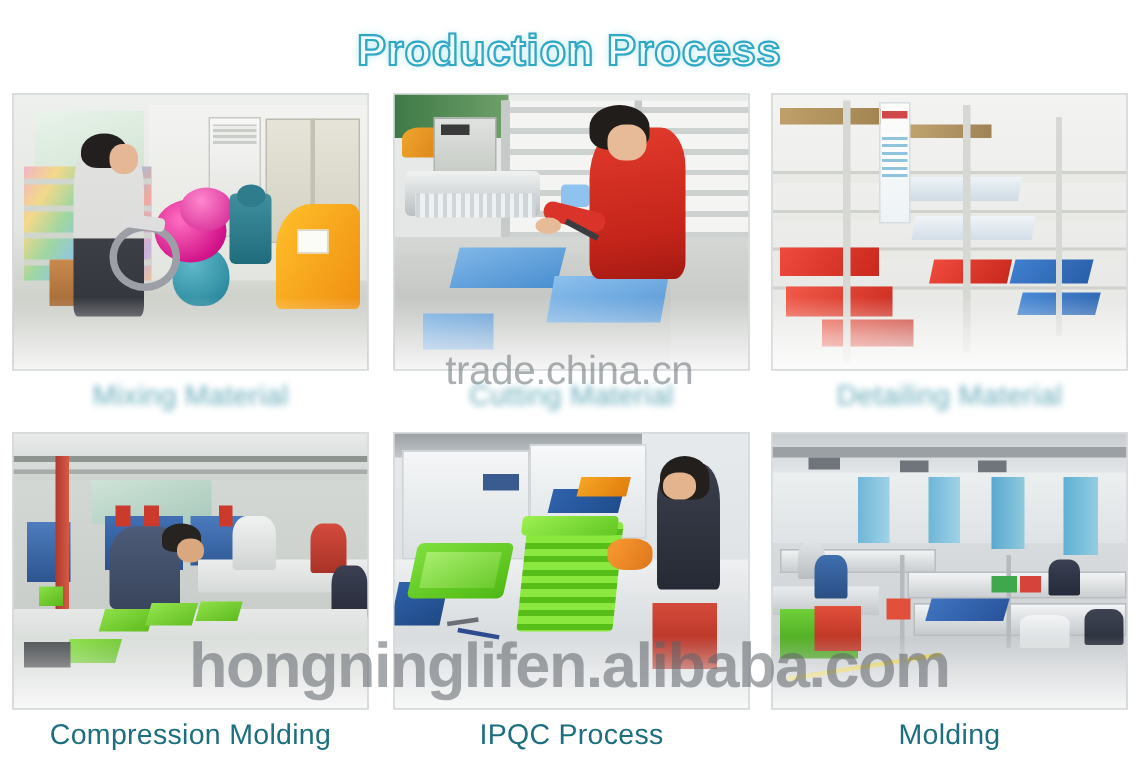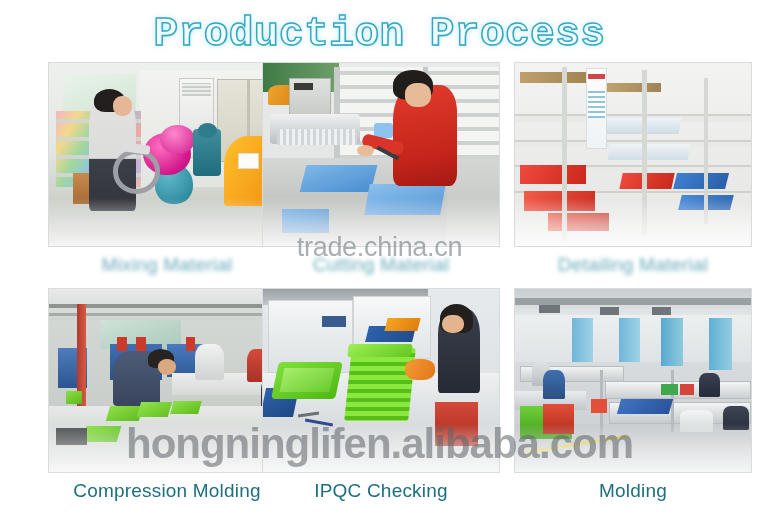--- a/index.html
+++ b/index.html
@@ -26,22 +26,22 @@
   
   #title-bar {
     position: absolute;
     left: 0; top: 14px;
     width: 759px;
     text-align: center;
     height: 46px;
   }
   #page-title {
     display: inline-block;
-    font-family: Liberation Mono, monospace;
-    font-size: 41px;
+    font-family: Liberation Sans, sans-serif;
+    font-size: 29px;
     font-weight: bold;
     letter-spacing: 0.5px;
     color: #f2fbfd;
     -webkit-text-stroke: 1.4px #2fa8c4;
     text-shadow:
        0 0 1px #2fa8c4,
        1px 1px 0 rgba(47,168,196,0.35),
        0 0 6px rgba(120,210,230,0.55);
     line-height: 40px;
   }
@@ -53,21 +53,21 @@
     width: 759px;
   }
   #row-top    { top: 62px;  height: 222px; }
   #row-bottom { top: 288px; height: 226px; }
 
   .cell {
     position: absolute;
     top: 0;
     width: 238px;
   }
-  .cell.col0 { left: 8px; margin-left: 40px; }
+  .cell.col0 { left: 8px; }
   .cell.col1 { left: 262px; }
   .cell.col2 { left: 514px; }
 
   .photo {
     position: relative;
     width: 238px;
     height: 185px;
     overflow: hidden;
     background: #cfd6d8;
     border: 1px solid #d8dcdd;
@@ -569,21 +569,21 @@
         <div class="sc p5-stackt"></div>
         <div class="sc p5-person"></div>
         <div class="sc p5-hair"></div>
         <div class="sc p5-face"></div>
         <div class="sc p5-glove"></div>
         <div class="sc p5-stool"></div>
         <div class="sc p5-pen"></div>
         <div class="sc p5-pen2"></div>
         <div class="photo-fade"></div>
       </div>
-      <div class="caption">IPQC Checking</div>
+      <div class="caption">IPQC Process</div>
     </div>
 
     <div class="cell col2">
       <div class="photo">
         <div class="sc bg p6-bg"></div>
         <div class="sc p6-ceil"></div>
         <div class="sc p6-duct"></div>
         <div class="sc p6-lamp1"></div>
         <div class="sc p6-lamp2"></div>
         <div class="sc p6-lamp3"></div>

